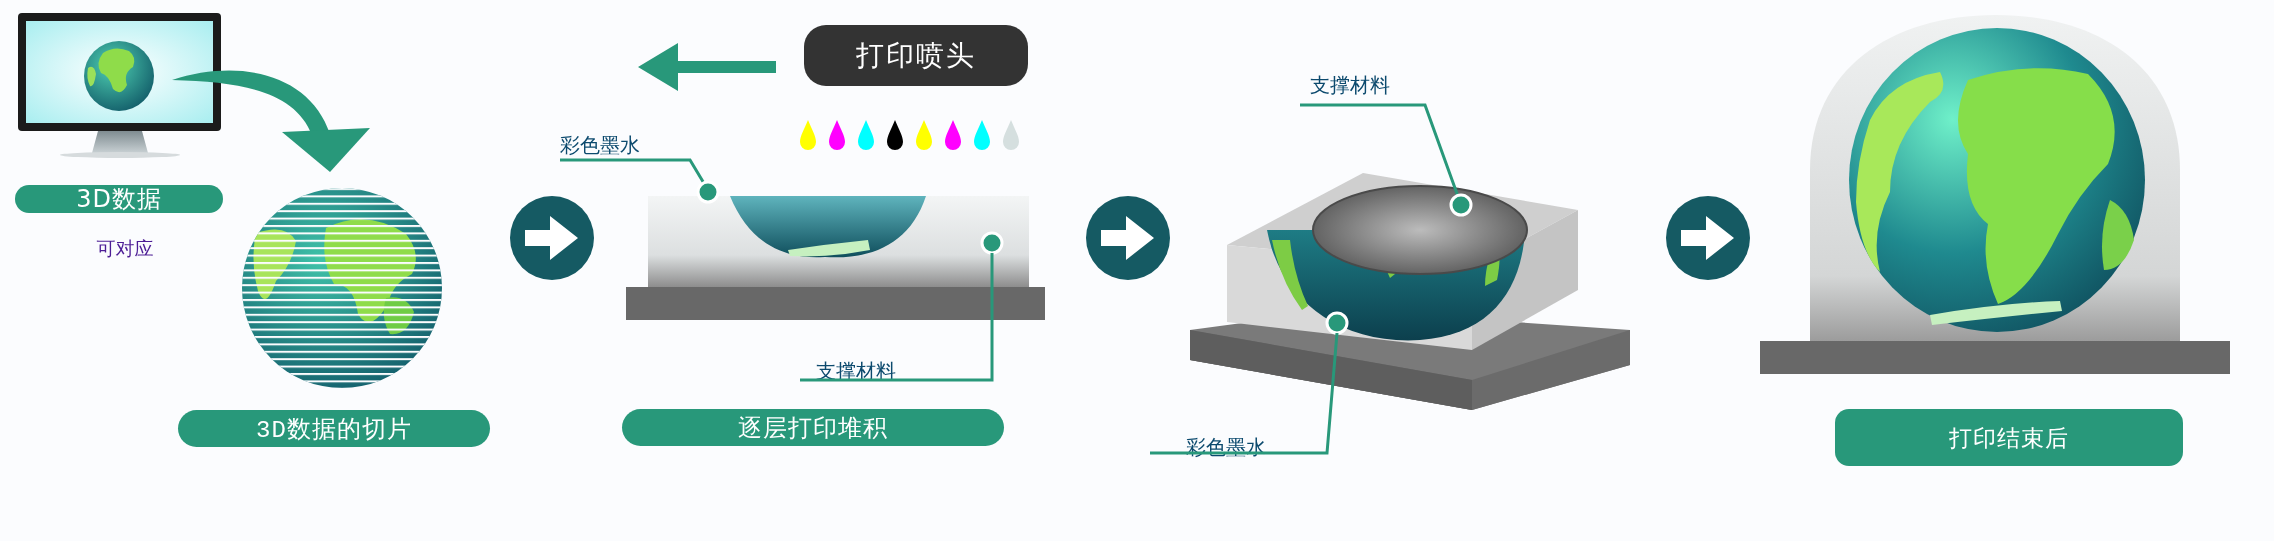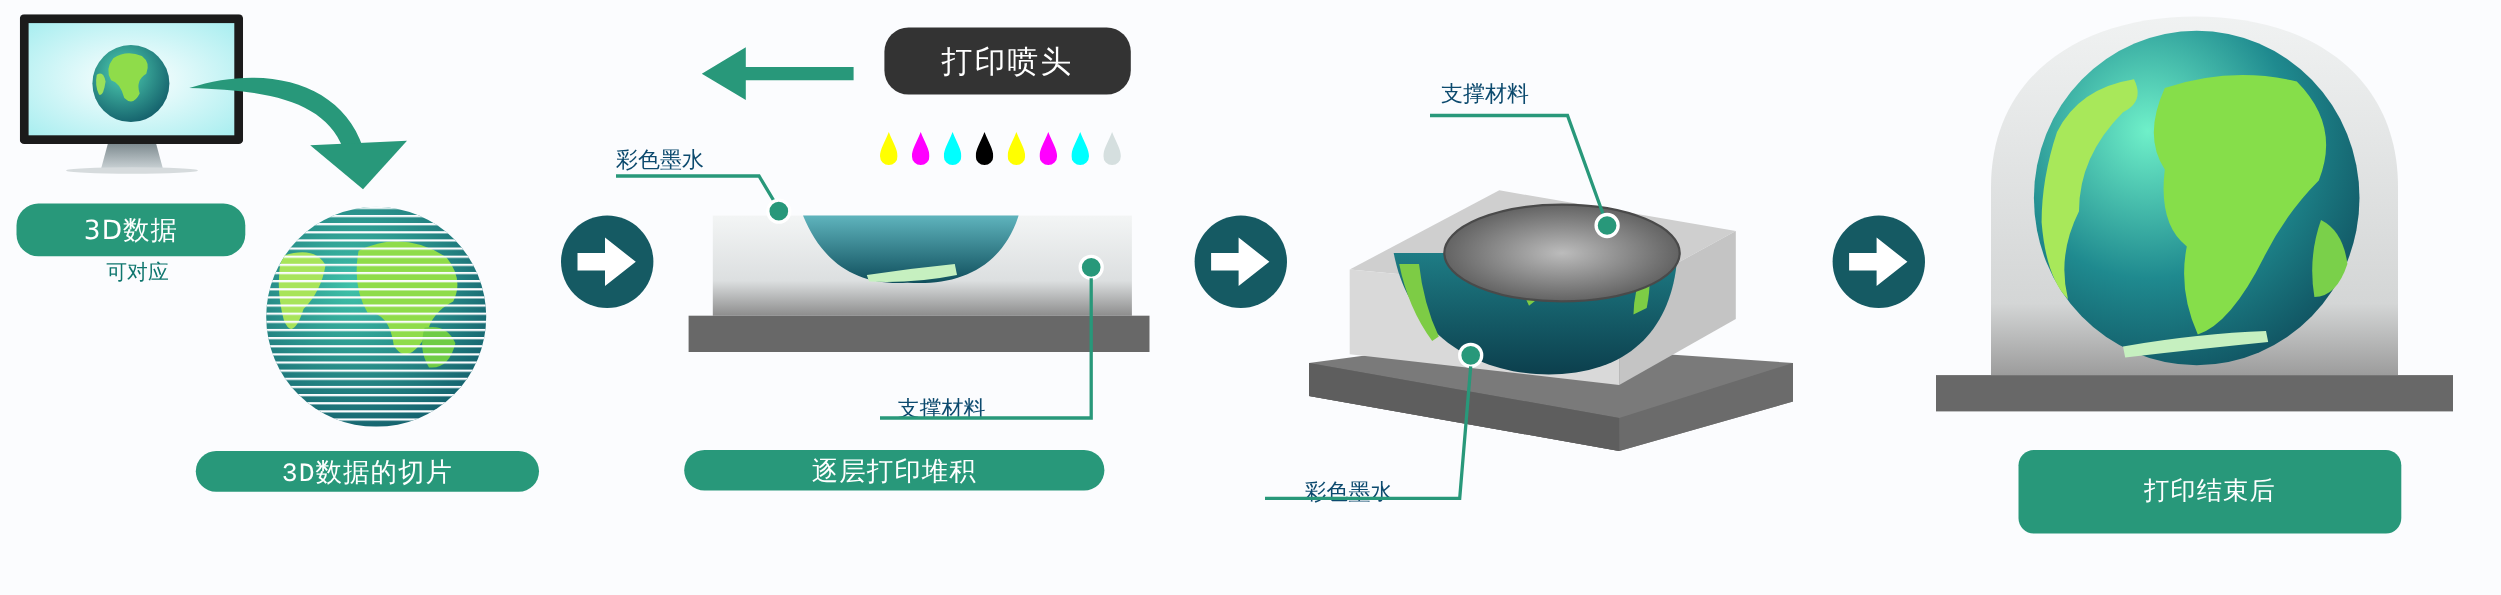--- a/index.html
+++ b/index.html
@@ -43,25 +43,25 @@
     </svg>
   </div>
 
   <div class="abs" style="left:170px;top:60px;width:205px;height:115px;">
     <svg width="205" height="115" viewBox="0 0 205 115">
       <path d="M2 16 C 70 -6 140 10 160 70 L 142 71 C 125 28 75 18 2 16 Z" fill="#28987a" transform="translate(0,4)"></path>
       <polygon points="112,72 200,68 160,112" fill="#28987a"></polygon>
     </svg>
   </div>
 
-  <div class="pill" style="left:15px;top:185px;width:208px;height:48px;">
+  <div class="pill" style="left:15px;top:185px;width:208px;height:28px;">
     <span>3D数据</span>
   </div>
 
-  <div class="abs" style="left:30px;top:232px;width:190px;text-align:center;font-size:19px;line-height:33px;color:#0f766e;">
+  <div class="abs" style="left:30px;top:232px;width:190px;text-align:center;font-size:19px;line-height:33px;color:#4c1d95;">
     <div>可对应</div>
   </div>
 </div>
 
 <div>
   <div class="abs" style="left:236px;top:188px;width:212px;height:205px;">
     <svg width="212" height="205" viewBox="0 0 212 205">
       <defs>
         <radialGradient id="globe2" cx="40%" cy="35%" r="75%">
           <stop offset="0%" stop-color="#3fc2a9"></stop>
@@ -237,16 +237,16 @@
       <path d="M60 331 V 160 C 60 60 140 5 246 5 C 352 5 430 60 430 160 V 331 Z" fill="url(#dome)"></path>
       <ellipse cx="247" cy="170" rx="148" ry="152" fill="url(#globe5)"></ellipse>
       <path d="M218 70 q60 -20 120 -6 q40 40 20 90 q-30 30 -50 70 q-30 60 -60 70 q-18 -40 -10 -80 q-26 -20 -20 -70 q-20 -30 0 -74z" fill="#86de4a"></path>
       <path d="M120 110 q20 -40 70 -48 q10 20 -10 30 q-40 40 -40 90 q-20 40 -10 80 q-20 -20 -24 -70 q0 -40 14 -82z" fill="#a8e85a"></path>
       <path d="M360 190 q20 10 24 40 q-10 30 -30 30 q-6 -36 6 -70z" fill="#7ad04a"></path>
       <path d="M180 305 q70 -12 130 -14 l2 10 q-60 6 -130 14z" fill="#c6f0c0"></path>
       <rect x="10" y="331" width="470" height="33" fill="#686868"></rect>
     </svg>
   </div>
 
-  <div class="pill" style="left:1835px;top:409px;width:348px;height:76px;border-radius:14px;font-size:23px;line-height:32px;">
+  <div class="pill" style="left:1835px;top:409px;width:348px;height:57px;border-radius:14px;font-size:23px;line-height:32px;">
     <span>打印结束后</span>
   </div>
 </div>
 
 </body></html>

